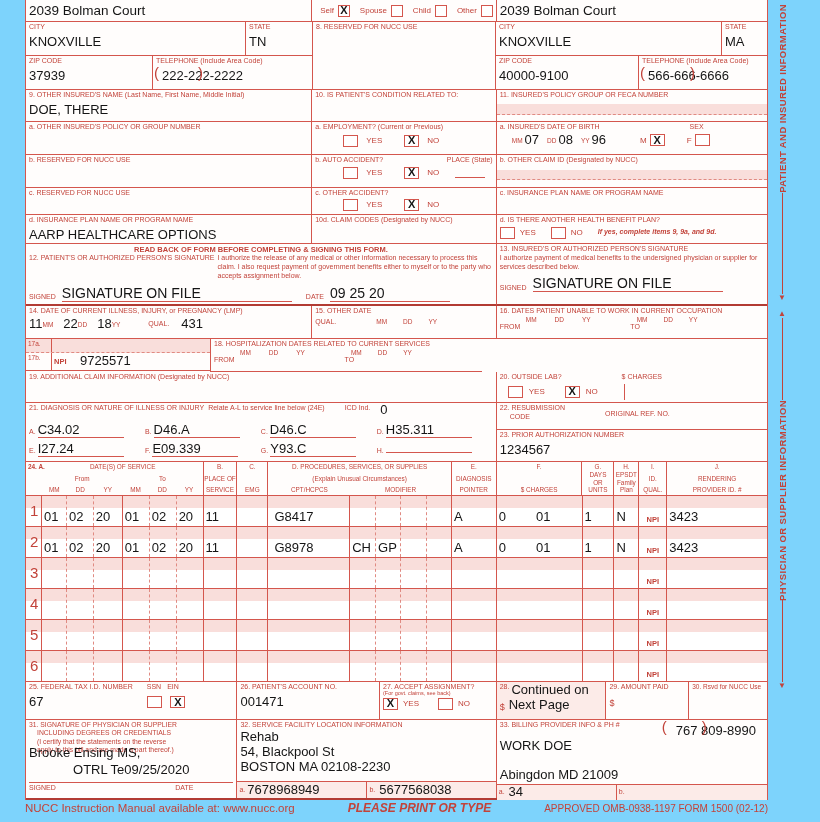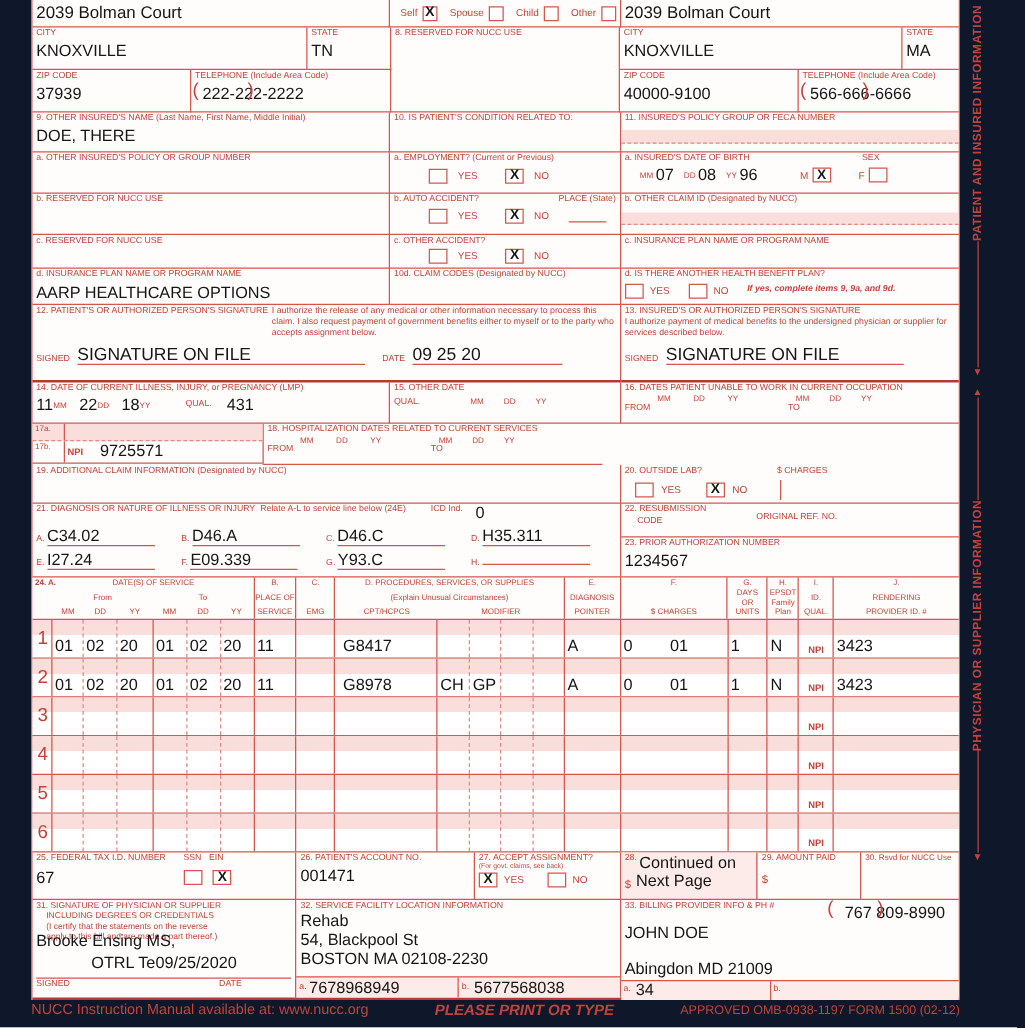--- a/index.html
+++ b/index.html
@@ -1,18 +1,18 @@
 <!DOCTYPE html>
 <html><head>
 <meta charset="utf-8">
 <style>
   *{margin:0;padding:0;box-sizing:border-box}
   :root{--red:#c2433a;--bd:#d4564d;--bdl:#e08a82;--pink:#f9dedb;--pinkl:#fcebe8;--ink:#151515}
   body{width:820px;height:822px;background:#f4edeb;font-family:"Liberation Sans",sans-serif;position:relative;overflow:hidden}
-  .page{position:absolute;inset:0;background:#0f172a}
+  .page{position:absolute;inset:0;background:#7dd3fc}
   .frm{position:absolute;left:25px;top:0;width:743px;height:800px;background:#fffdfc;border-left:1px solid var(--bd);border-right:1px solid var(--bd)}
   .row{display:flex;width:100%}
   .c{position:relative;border-right:1px solid var(--bd);border-bottom:1px solid var(--bd);padding:1px 3px;overflow:hidden}
   .c.nr{border-right:none}
   .lb{font-size:7px;color:var(--red);line-height:1.25;display:block;white-space:nowrap}
   .lbw{white-space:normal}
   .lb8{font-size:8px;color:var(--red)}
   .v{font-size:13px;color:var(--ink);line-height:1.15}
   .cb{display:inline-flex;align-items:center;justify-content:center;width:15px;height:12px;border:1.4px solid var(--bd);font-size:11px;font-weight:700;color:var(--ink);background:#fff;line-height:1;vertical-align:middle}
   .tick{font-size:6.5px;color:var(--red)}
@@ -184,20 +184,21 @@
             <span class="lb8">YES</span>
         <span class="cb" style="margin-left:10px"></span>
             <span class="lb8">NO</span>
         <span class="lb" style="font-style:italic;font-weight:700;margin-left:10px">If yes, complete items 9, 9a, and 9d.</span>
       </div>
     </div>
   </div>
 
   <div class="row sig" style="height:62px">
     <div class="c" style="width:472px">
+      <div class="lb" style="text-align:center;font-weight:700;font-size:7.5px">READ BACK OF FORM BEFORE COMPLETING &amp; SIGNING THIS FORM.</div>
       <div style="display:flex;gap:3px">
             <span class="lb">12. PATIENT'S OR AUTHORIZED PERSON'S SIGNATURE</span>
             <span class="lb lbw" style="white-space:normal;width:290px">I authorize the release of any medical or other information necessary to process this claim. I also request payment of government benefits either to myself or to the party who accepts assignment below.</span>
           </div>
       <div style="display:flex;align-items:flex-end;margin-top:4px">
         <span class="lb">SIGNED</span>
         <span class="v ul" style="width:230px;margin-left:6px;font-size:14px">SIGNATURE ON FILE</span>
         <span class="lb" style="margin-left:14px">DATE</span>
         <span class="v ul" style="width:120px;margin-left:6px;font-size:14px">09 25 20</span>
       </div>
@@ -724,21 +725,21 @@
               <span class="v" style="margin-left:4px">5677568038</span>
             </div>
       </div>
     </div>
     <div style="width:271px;display:flex;flex-direction:column">
       <div style="flex:1;padding:1px 3px;position:relative">
         <div style="display:flex;justify-content:space-between">
               <span class="lb">33. BILLING PROVIDER INFO &amp; PH #</span>
           <span style="position:relative;margin-right:8px"><span class="paren" style="left:-14px;top:-3px">(</span><span class="v">767 809-8990</span><span class="paren" style="left:26px;top:-3px">)</span></span>
             </div>
-        <div class="v">JOHN DOE</div>
+        <div class="v">WORK DOE</div>
         <div class="v" style="margin-top:14px">Abingdon MD 21009</div>
       </div>
       <div style="height:17px;border-top:1px solid var(--bd);display:flex;background:var(--pinkl)">
         <div style="width:120px;border-right:1px solid var(--bd);display:flex;align-items:center;padding:0 2px">
               <span class="lb">a.</span>
               <span class="v" style="margin-left:4px">34</span>
             </div>
         <div style="flex:1;display:flex;align-items:center;padding:0 2px">
               <span class="lb">b.</span>
               <span class="v" style="margin-left:4px"></span>

